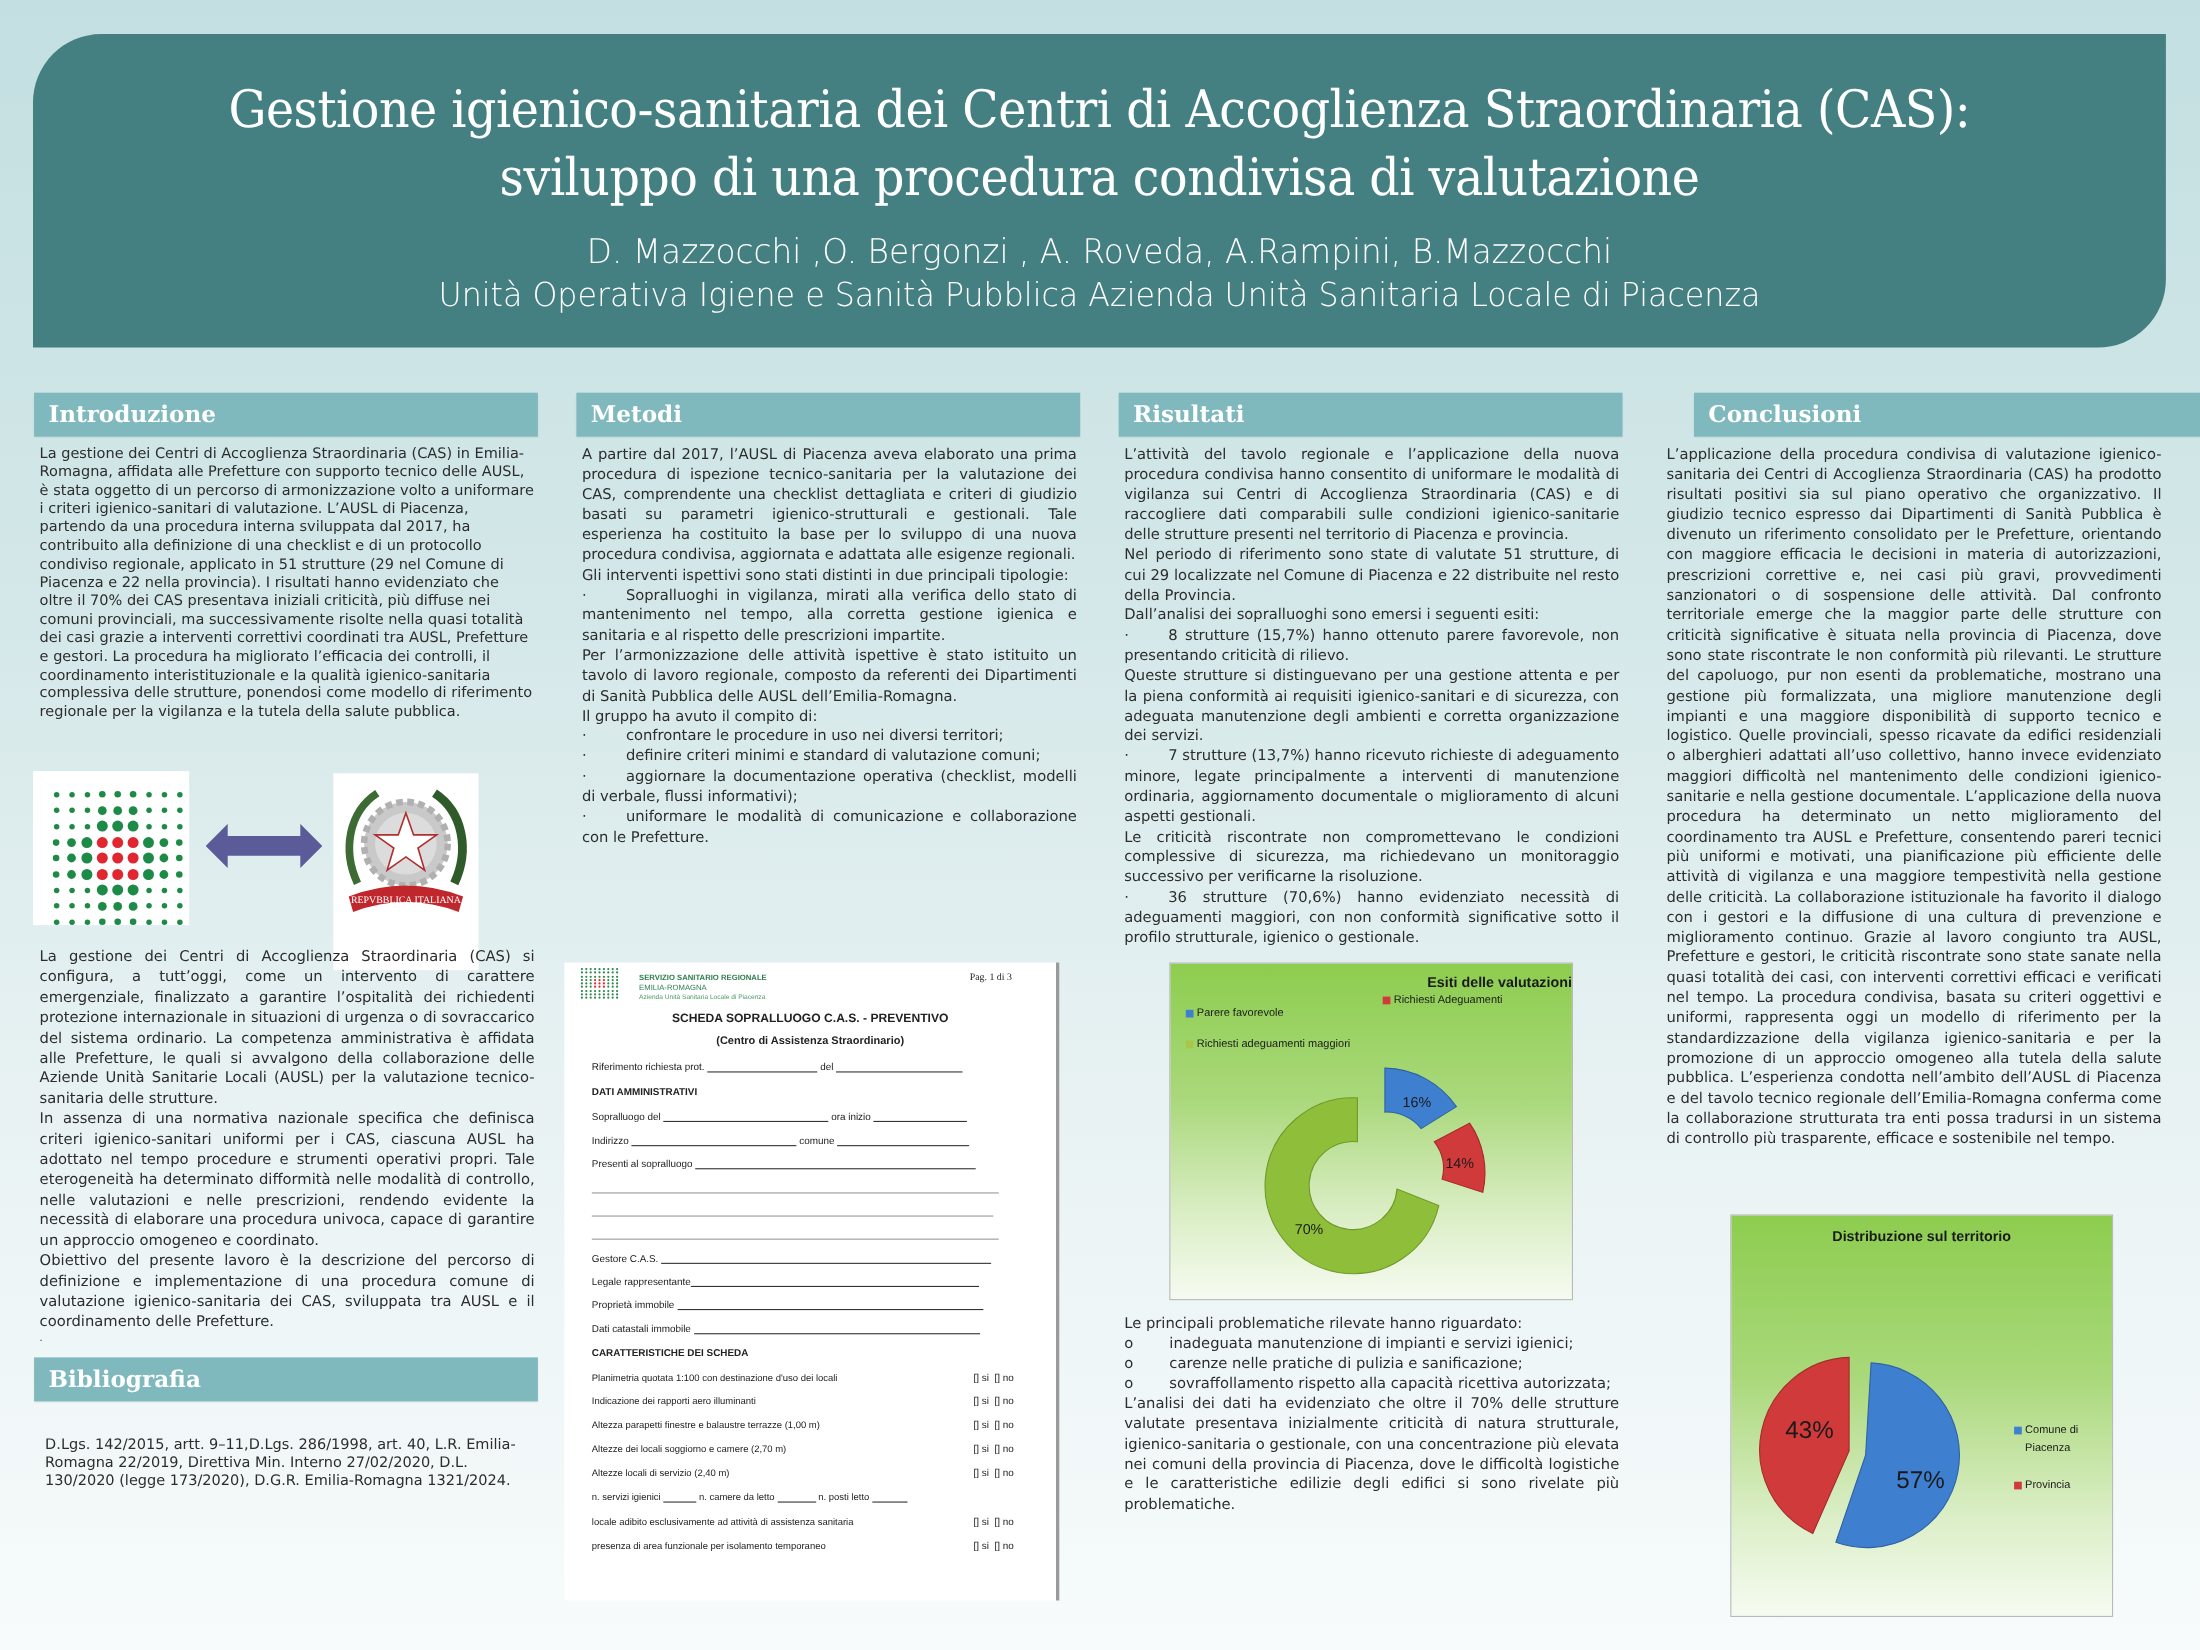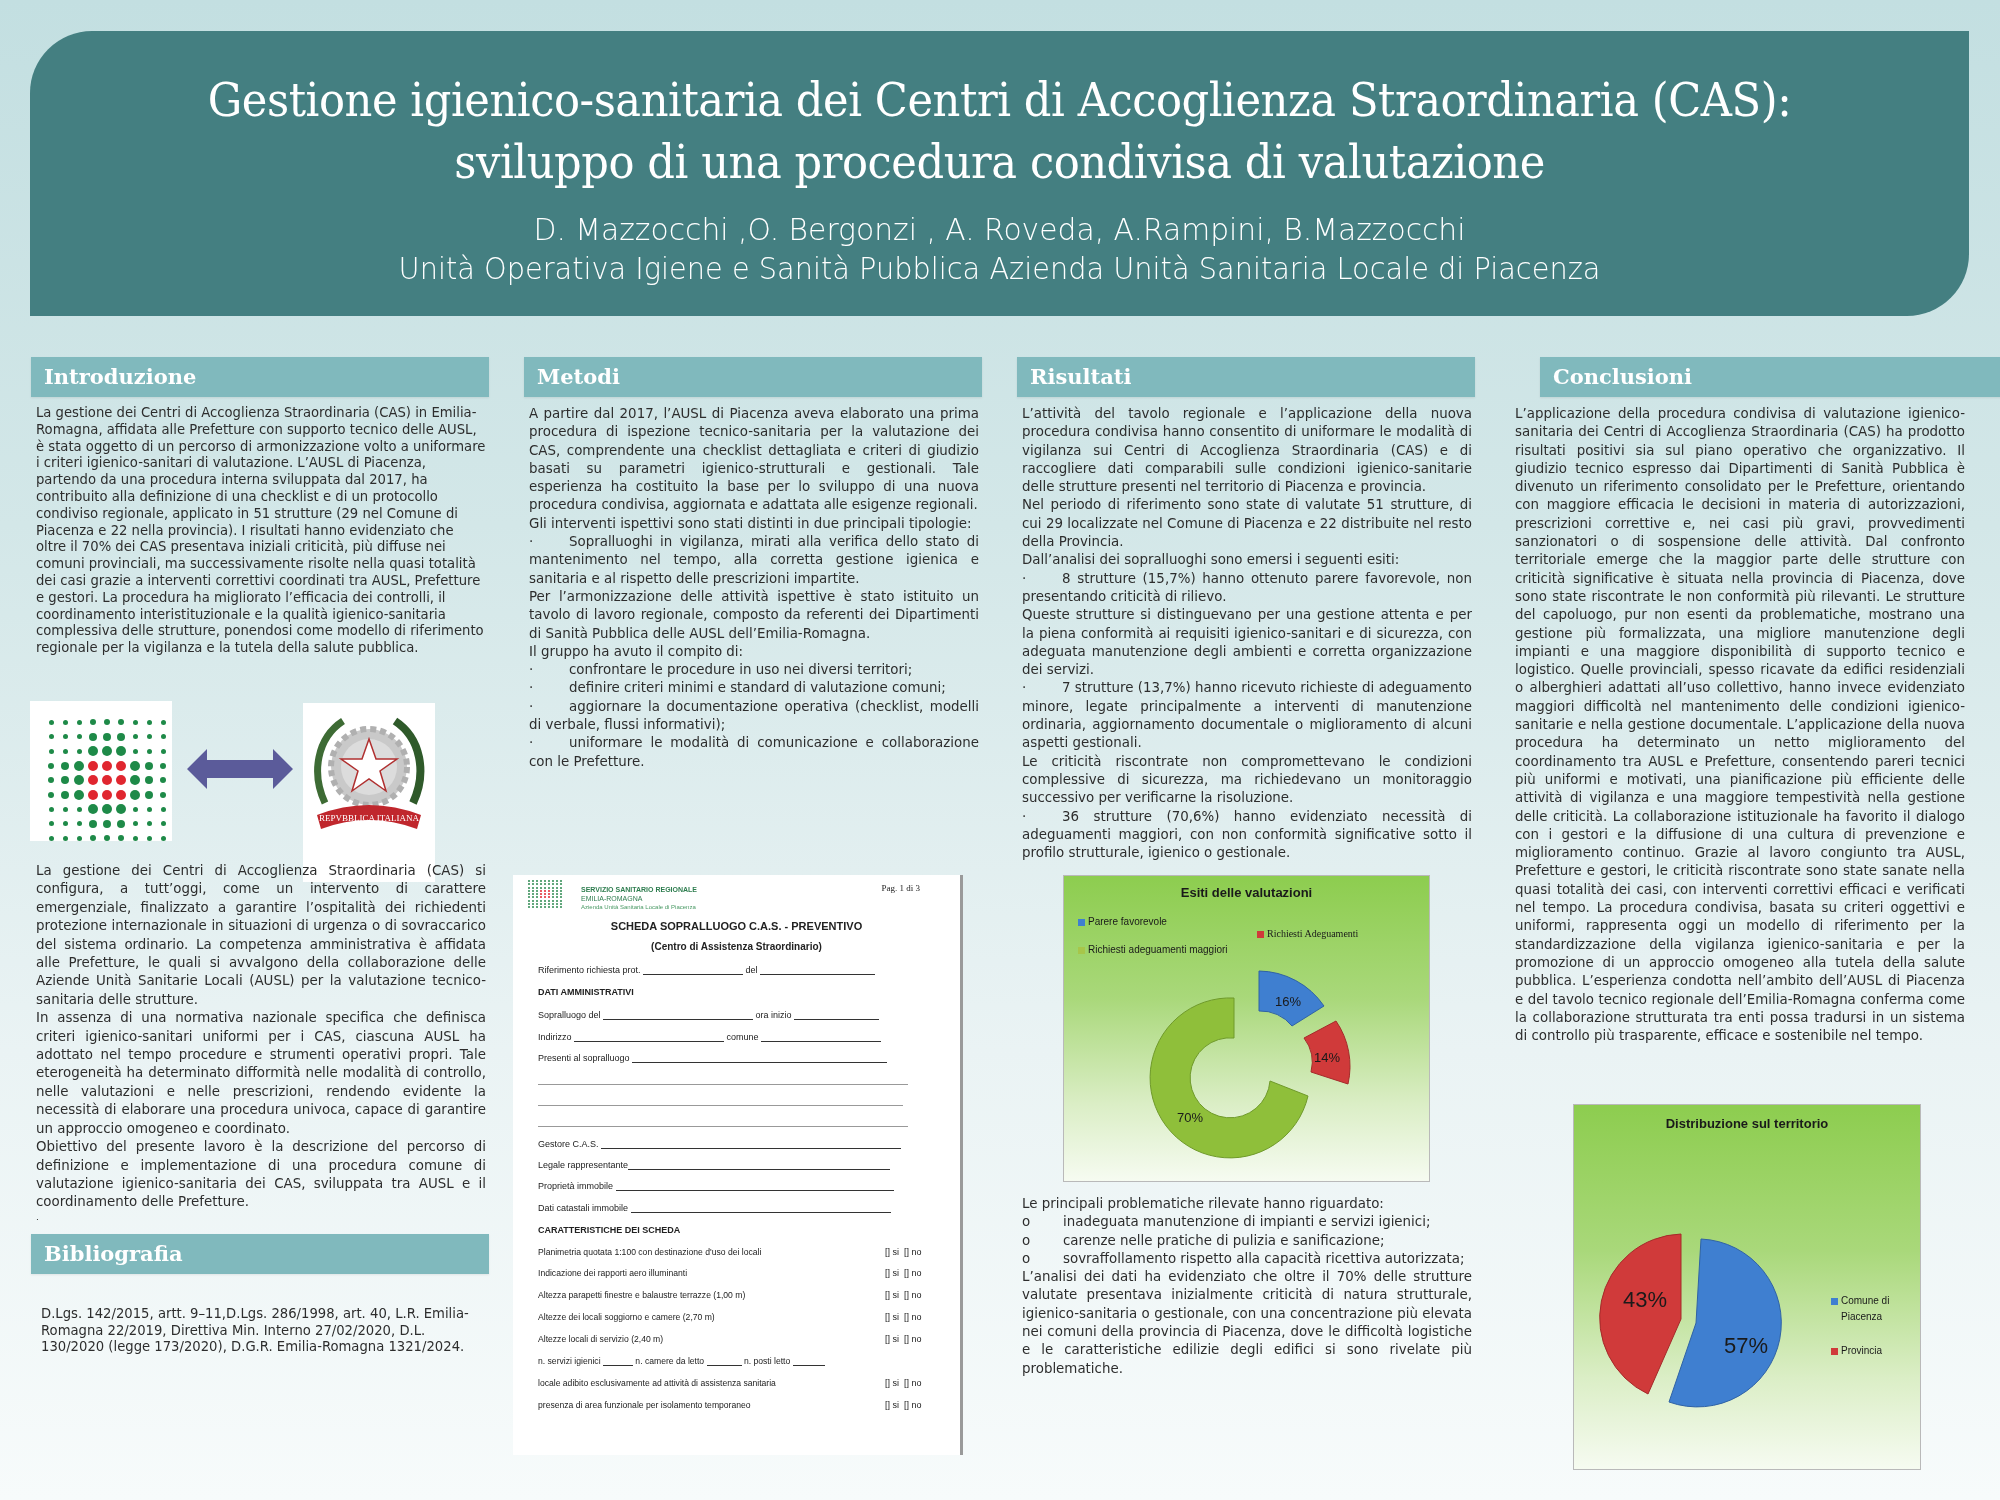--- a/index.html
+++ b/index.html
@@ -324,23 +324,23 @@
   <p>Nel periodo di riferimento sono state di valutate 51 strutture, di cui 29 localizzate nel Comune di Piacenza e 22 distribuite nel resto della Provincia.</p>
   <p>Dall’analisi dei sopralluoghi sono emersi i seguenti esiti:</p>
   <p><span style="display:inline-block;width:40px;">·</span><span>8 strutture (15,7%) hanno ottenuto parere favorevole, non presentando criticità di rilievo.</span></p>
   <p>Queste strutture si distinguevano per una gestione attenta e per la piena conformità ai requisiti igienico-sanitari e di sicurezza, con adeguata manutenzione degli ambienti e corretta organizzazione dei servizi.</p>
   <p><span style="display:inline-block;width:40px;">·</span><span>7 strutture (13,7%) hanno ricevuto richieste di adeguamento minore, legate principalmente a interventi di manutenzione ordinaria, aggiornamento documentale o miglioramento di alcuni aspetti gestionali.</span></p>
   <p>Le criticità riscontrate non compromettevano le condizioni complessive di sicurezza, ma richiedevano un monitoraggio successivo per verificarne la risoluzione.</p>
   <p><span style="display:inline-block;width:40px;">·</span><span>36 strutture (70,6%) hanno evidenziato necessità di adeguamenti maggiori, con non conformità significative sotto il profilo strutturale, igienico o gestionale.</span></p>
 </div>
 
 <div class="chart" style="left:1063px;top:875px;width:365px;height:305px;">
-  <div class="chart-title" style="top:9px;font-size:13px;">Esiti delle valutazioni</div>
+  <div class="chart-title" style="top:9px;font-size:13px;text-align:right;">Esiti delle valutazioni</div>
   <div class="legend" style="left:14px;top:40px;"><span class="sw" style="background:#3f7fd0;"></span><span>Parere favorevole</span></div>
-  <div class="legend" style="left:193px;top:52px;font-family:Liberation Serif, serif;"><span class="sw" style="background:#d03a3a;"></span><span>Richiesti Adeguamenti</span></div>
+  <div class="legend" style="left:193px;top:28px;"><span class="sw" style="background:#d03a3a;"></span><span>Richiesti Adeguamenti</span></div>
   <div class="legend" style="left:14px;top:68px;"><span class="sw" style="background:#a7c64a;"></span><span>Richiesti adeguamenti maggiori</span></div>
   <svg style="position:absolute;left:0;top:0;" width="365" height="305" viewBox="0 0 365 305">
 
     <path d="M170,122 A80,80 0 1 0 244,220 L206,205 A40,40 0 1 1 170,162 Z" fill="#8fbf3a" stroke="#6f9a2a" stroke-width="1"></path>
 
     <path d="M195,95 A80,80 0 0 1 260,130 L228,150 A40,40 0 0 0 195,135 Z" fill="#3f7fd0" stroke="#2f62a5" stroke-width="1"></path>
 
     <path d="M272,145 A80,80 0 0 1 284,208 L247,196 A40,40 0 0 0 240,162 Z" fill="#d03a3a" stroke="#a52a2a" stroke-width="1"></path>
     <text x="224" y="130" font-family="Liberation Sans, sans-serif" font-size="13" fill="#1a1a1a" text-anchor="middle">16%</text>
     <text x="263" y="186" font-family="Liberation Sans, sans-serif" font-size="13" fill="#1a1a1a" text-anchor="middle">14%</text>

